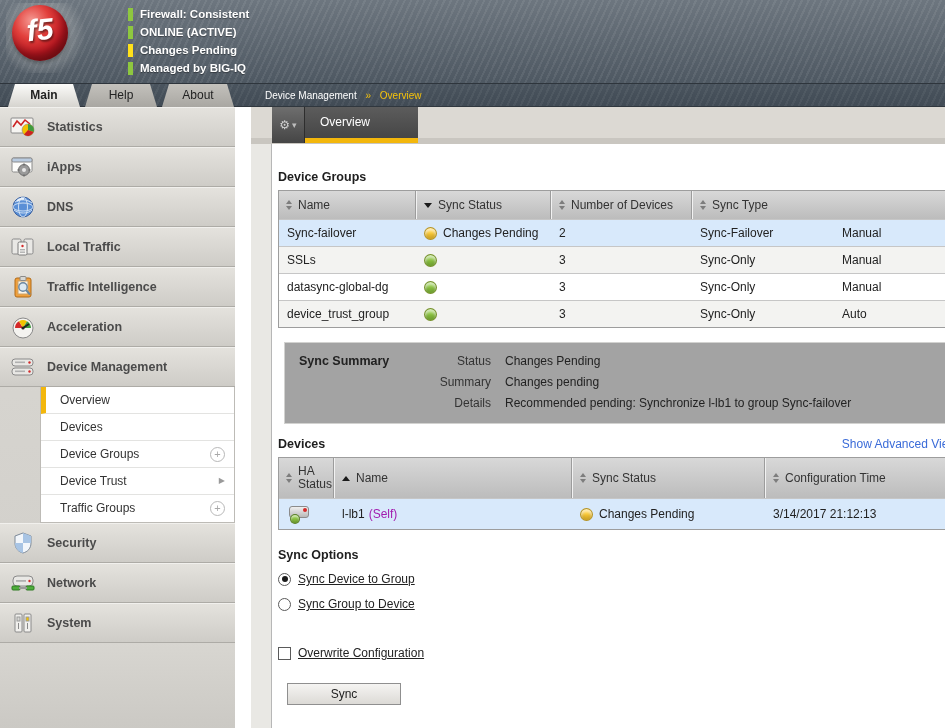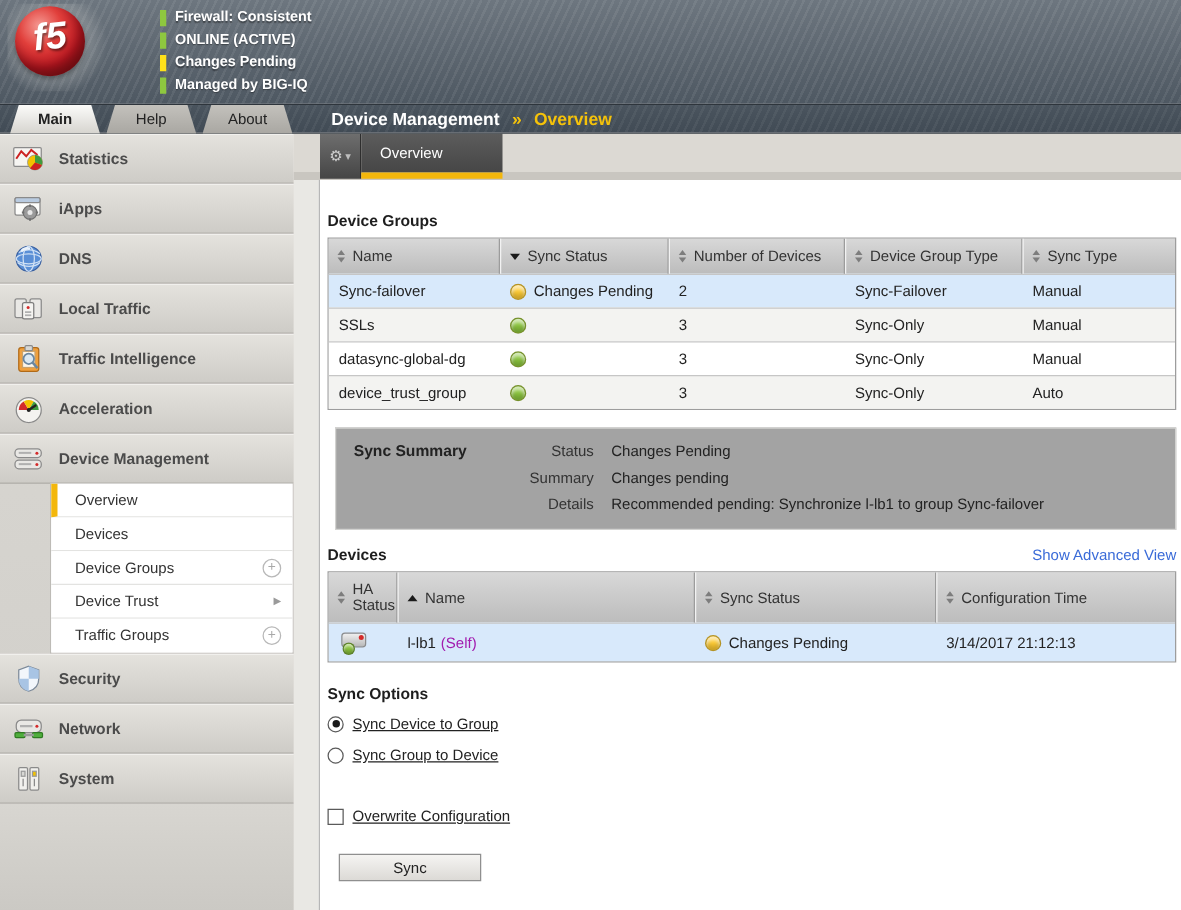--- a/index.html
+++ b/index.html
@@ -29,27 +29,27 @@
   .nav-row { height:23px; position:relative;
     background-image:
       repeating-linear-gradient(115deg, rgba(255,255,255,.05) 0 2px, rgba(0,0,0,0) 2px 6px),
       linear-gradient(#4a545e, #414b55);
     border-bottom:1px solid #30373e; }
   .nav-tabs { position:absolute; left:8px; top:0; height:23px; display:flex; gap:5px; }
   .nav-tab { min-width:72px; height:23px; line-height:23px; text-align:center; padding:0 10px;
     clip-path:polygon(7px 0, calc(100% - 7px) 0, 100% 100%, 0 100%);
     background:linear-gradient(#c3c1bc, #a9a7a2); color:#222; cursor:pointer; }
   .nav-tab.active { background:linear-gradient(#fbfbf9, #d6d4cf); font-weight:bold; }
-  .breadcrumb { position:absolute; left:265px; top:0; height:23px; line-height:23px; font-weight:bold; font-size:14px; }
+  .breadcrumb { position:absolute; left:265px; top:0; height:23px; line-height:23px; font-weight:normal; font-size:10px; }
   .bc-section { color:#fff; }
   .bc-sep { color:#f5c20a; margin:0 6px; }
   .bc-current { color:#f5c20a; }
 
   
-  .body-row { display:flex; height:621px; }
+  .body-row { display:flex; height:621px;gap:16px; }
 
   
   .sidebar { width:235px; background:linear-gradient(#dcdad5,#cfcdc8); flex-shrink:0; display:flex; flex-direction:column; }
   .side-item { height:40px; display:flex; align-items:center; padding-left:8px;
     background:linear-gradient(#e4e2dd,#ceccc7); border-bottom:1px solid #adaba6; border-top:1px solid #f1f0ed;
     font-weight:bold; font-size:12.5px; color:#4b4b4b; cursor:pointer; }
   .side-item .ico { width:30px; height:26px; margin-right:9px; display:flex; align-items:center; justify-content:center; }
   .submenu { background:#fff; margin-left:40px; border:1px solid #bdbbb6; border-top:none; }
   .sub-item { position:relative; height:27px; line-height:26px; padding-left:19px; color:#333;
     border-bottom:1px solid #e3e3e1; cursor:pointer; background:#fff; }
@@ -372,27 +372,20 @@
                 <i class="up"></i>
                 <i class="dn"></i>
               </span>
             <span>Number of Devices</span>
           </div>
           <div class="th">
             <span class="sort">
                 <i class="up"></i>
                 <i class="dn"></i>
               </span>
-            <span>Device Group Type</span>
-          </div>
-          <div class="th">
-            <span class="sort">
-                <i class="up"></i>
-                <i class="dn"></i>
-              </span>
             <span>Sync Type</span>
           </div>
         </div>
 
         <div class="row dg-grid dg-row selected">
           <div class="cell">Sync-failover</div>
           <div class="cell">
               <span class="led" style="background-color: rgb(255, 204, 51);"></span>
               <span>Changes Pending</span>
             </div>

